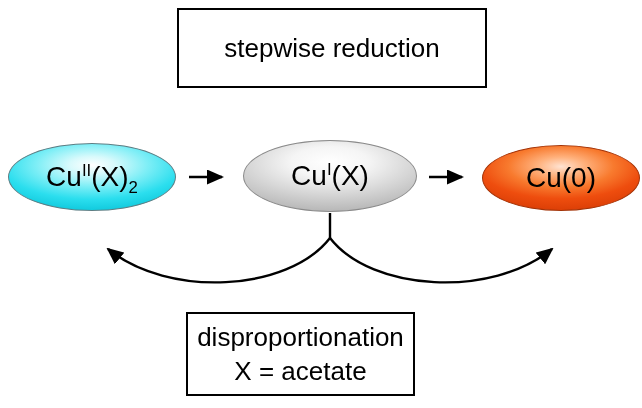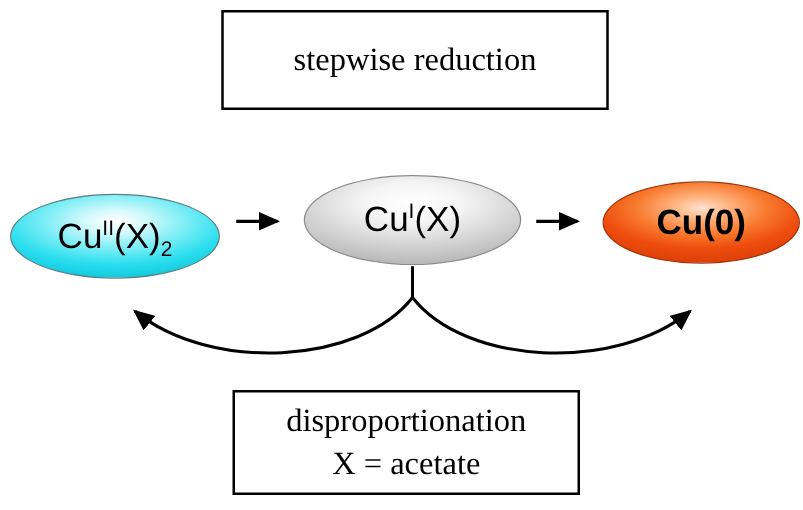--- a/index.html
+++ b/index.html
@@ -26,62 +26,60 @@
     box-sizing: border-box;
     border: 2px solid #000000;
     background: #ffffff;
     display: flex;
     flex-direction: column;
     justify-content: center;
     align-items: center;
     text-align: center;
     font-size: 26px;
     line-height: 34px;
-    font-family: Liberation Serif, serif;
   }
   .top-box {
     left: 177px; top: 8px;
     width: 310px; height: 80px;
   }
   .bottom-box {
     left: 186px; top: 312px;
-    width: 278px; height: 84px;
+    width: 229px; height: 84px;
   }
   .ellipse {
     position: absolute;
     box-sizing: border-box;
     border-radius: 50%;
     display: flex;
     align-items: center;
     justify-content: center;
     font-size: 28px;
     white-space: nowrap;
   }
   .ellipse-cu2 {
-    left: 8px; top: 155px;
+    left: 8px; top: 143px;
     width: 168px; height: 68px;
     background: radial-gradient(ellipse 75% 72% at 50% 32%,
       #ffffff 0%, #d8fafc 18%, #7deef6 45%, #2bdeee 72%, #0cc6da 100%);
     border: 1px solid #5d7e84;
     justify-content: center;
   }
   .ellipse-cu1 {
     left: 243px; top: 140px;
     width: 174px; height: 72px;
     background: radial-gradient(ellipse 75% 72% at 50% 30%,
       #ffffff 0%, #f5f5f5 30%, #d8d8d8 62%, #b5b5b5 100%);
     border: 1px solid #8a8a8a;
   }
   .ellipse-cu0 {
     left: 482px; top: 145px;
     width: 158px; height: 66px;
     background: radial-gradient(ellipse 75% 72% at 50% 32%,
       #ffe3d2 0%, #ffb27e 20%, #f87a2e 45%, #ee4d0e 70%, #d83c05 100%);
     border: 1px solid #a33307;
-    font-weight: bold;
   }
   .formula sup {
     font-size: 60%;
     line-height: 0;
   }
   .formula sub {
     font-size: 60%;
     line-height: 0;
   }
 </style>

